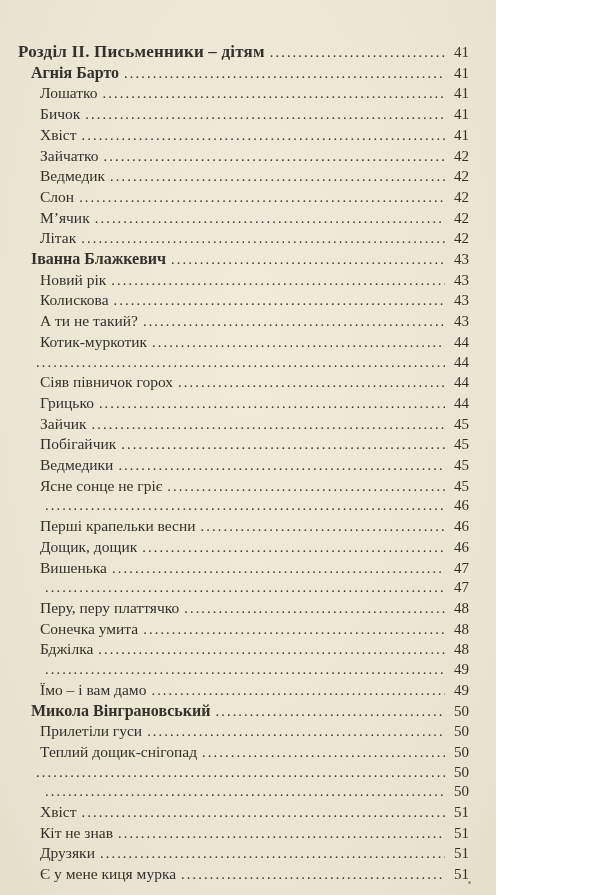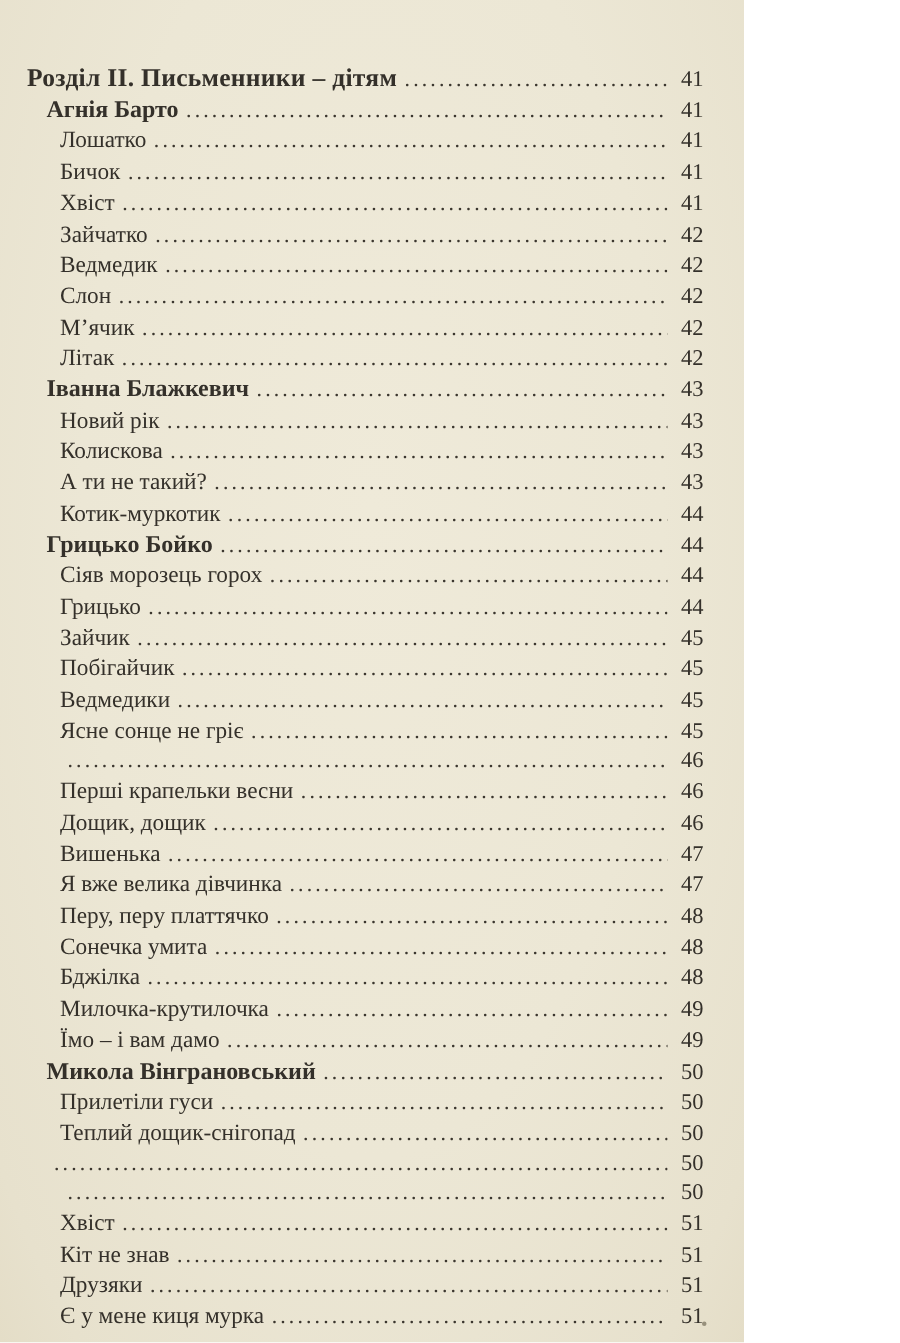--- a/index.html
+++ b/index.html
@@ -150,26 +150,25 @@
     <span class="label">А ти не такий?</span>
     <span class="leader"></span>
     <span class="page-num">43</span>
   </div>
       <div class="row lvl2">
     <span class="label">Котик-муркотик</span>
     <span class="leader"></span>
     <span class="page-num">44</span>
   </div>
       <div class="row lvl1">
-    <span class="label">Грицько Бойко</span>
-    <span class="leader"></span>
-    <span class="page-num">44</span>
-  </div>
-      <div class="row lvl2">
-    <span class="label">Сіяв морозець горох</span>
+    <span class="leader"></span>
+    <span class="page-num">44</span>
+  </div>
+      <div class="row lvl2">
+    <span class="label">Сіяв півничок горох</span>
     <span class="leader"></span>
     <span class="page-num">44</span>
   </div>
       <div class="row lvl2">
     <span class="label">Грицько</span>
     <span class="leader"></span>
     <span class="page-num">44</span>
   </div>
       <div class="row lvl2">
     <span class="label">Зайчик</span>
@@ -204,41 +203,39 @@
     <span class="label">Дощик, дощик</span>
     <span class="leader"></span>
     <span class="page-num">46</span>
   </div>
       <div class="row lvl2">
     <span class="label">Вишенька</span>
     <span class="leader"></span>
     <span class="page-num">47</span>
   </div>
       <div class="row lvl2">
-    <span class="label">Я вже велика дівчинка</span>
     <span class="leader"></span>
     <span class="page-num">47</span>
   </div>
       <div class="row lvl2">
     <span class="label">Перу, перу платтячко</span>
     <span class="leader"></span>
     <span class="page-num">48</span>
   </div>
       <div class="row lvl2">
     <span class="label">Сонечка умита</span>
     <span class="leader"></span>
     <span class="page-num">48</span>
   </div>
       <div class="row lvl2">
     <span class="label">Бджілка</span>
     <span class="leader"></span>
     <span class="page-num">48</span>
   </div>
       <div class="row lvl2">
-    <span class="label">Милочка-крутилочка</span>
     <span class="leader"></span>
     <span class="page-num">49</span>
   </div>
       <div class="row lvl2">
     <span class="label">Їмо – і вам дамо</span>
     <span class="leader"></span>
     <span class="page-num">49</span>
   </div>
       <div class="row lvl1">
     <span class="label">Микола Вінграновський</span>

